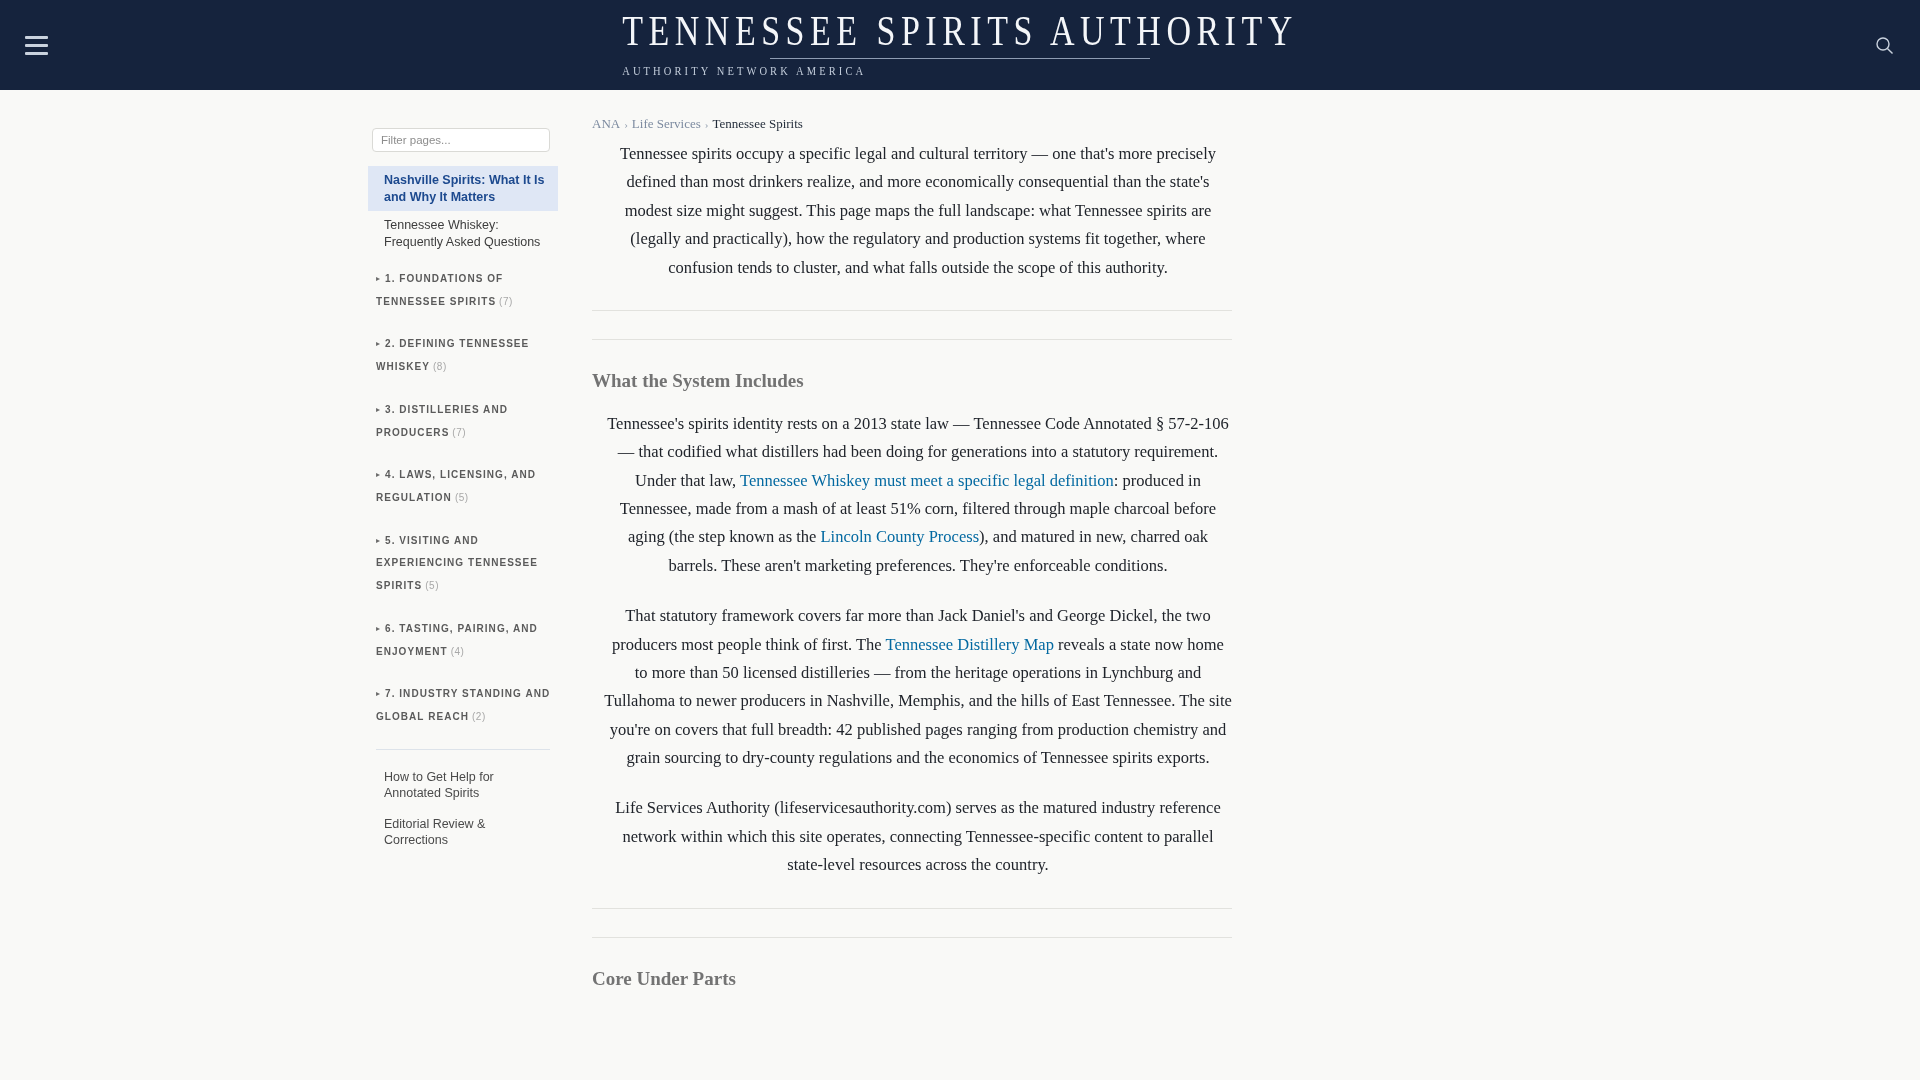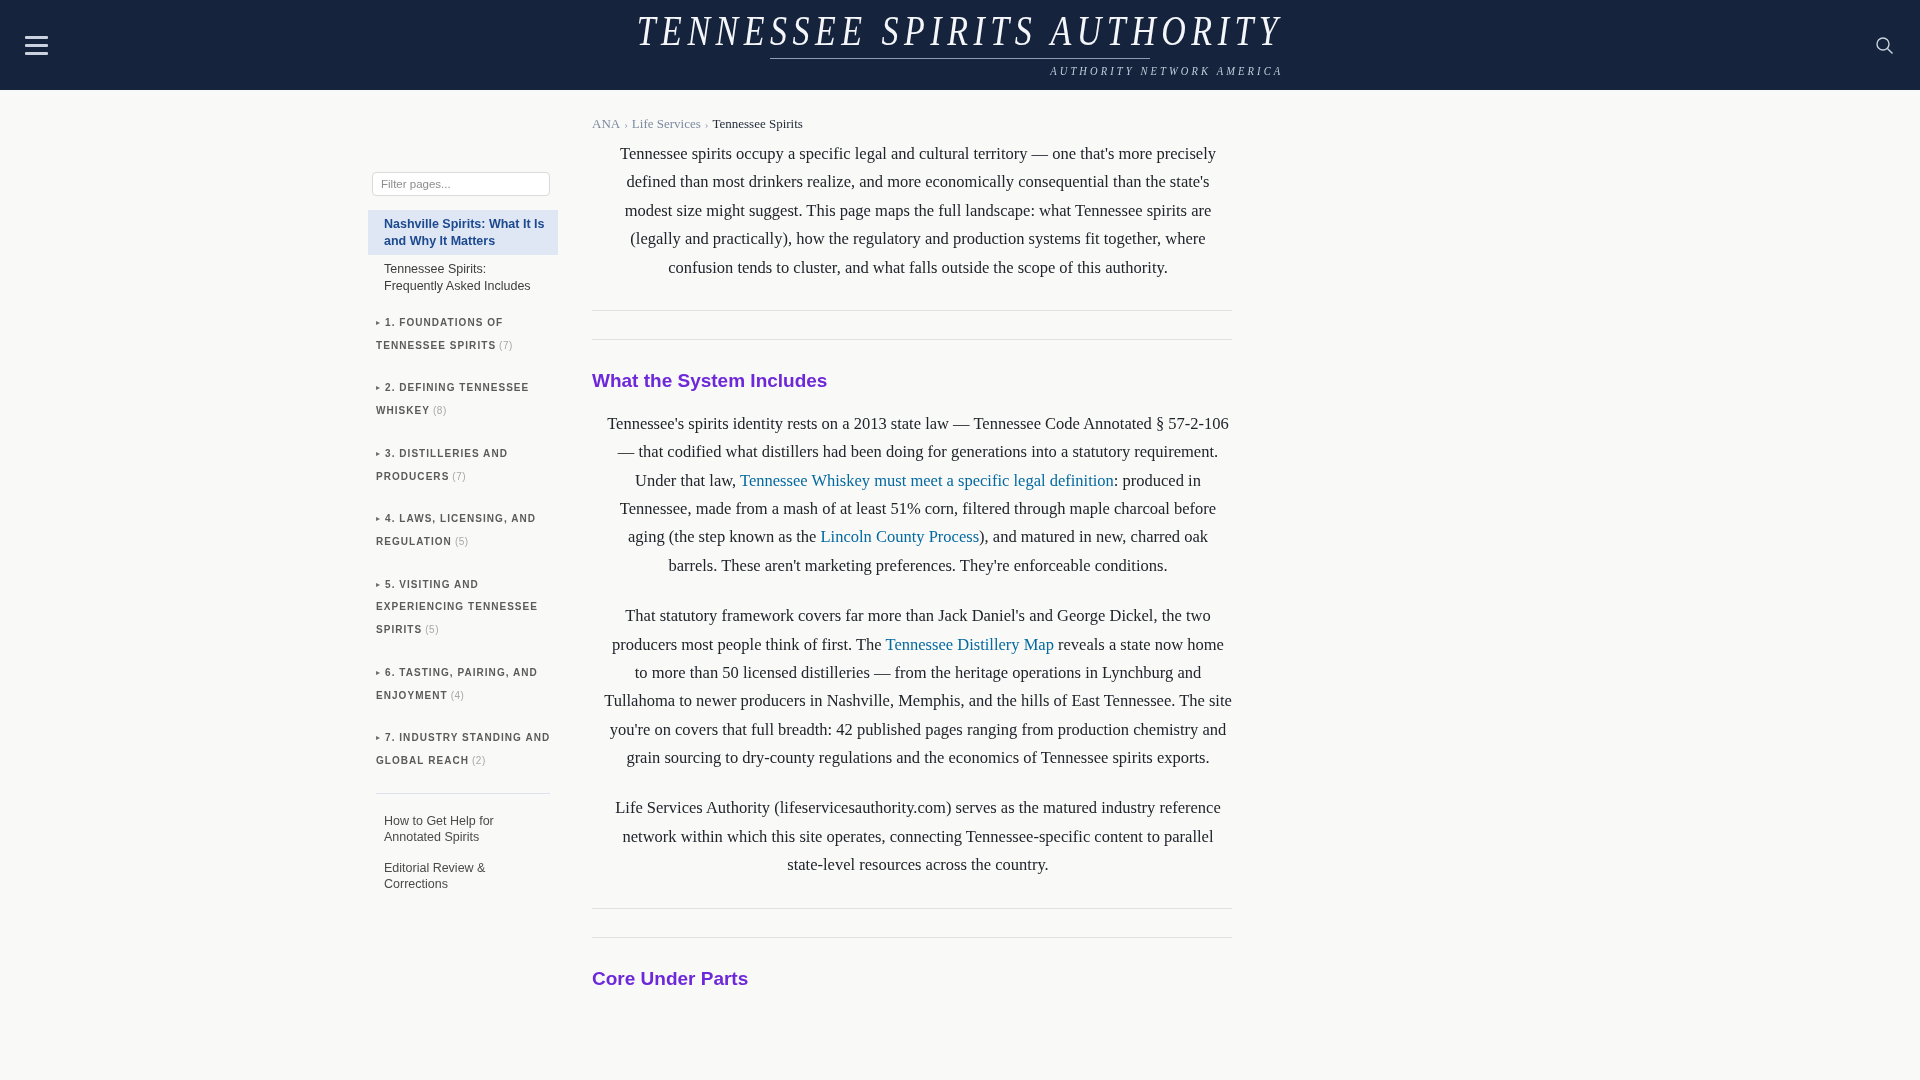--- a/index.html
+++ b/index.html
@@ -26,21 +26,21 @@
     display:flex; flex-direction:column; justify-content:center; align-items:center;
     gap:5px; cursor:pointer;
   }
   .hamburger span{ display:block; width:23px; height:3px; background:#c9d2de; border-radius:1px; }
   .search-btn{
     position:absolute; right:16px; top:50%; transform:translateY(-50%);
     width:40px; height:40px; display:flex; align-items:center; justify-content:center;
     cursor:pointer;
   }
   .search-btn svg{ display:block; }
-  .brand{ text-align:right; user-select:none;font-style:italic; }
+  .brand{ text-align:left; user-select:none; }
   .brand-title{
     font-family:"Liberation Serif", serif;
     color:#f4f6f9;
     font-size:34px;
     letter-spacing:5.5px;
     font-weight:400;
     line-height:1.05;
     white-space:nowrap;
     transform:scaleY(1.22);
     transform-origin:center;
@@ -76,21 +76,20 @@
   .filter-input{
     width:178px; height:24px;
     border:1px solid #dadad6;
     border-radius:4px;
     background:#ffffff;
     font-family:"Liberation Sans", sans-serif;
     font-size:11.5px;
     color:#333;
     padding:4px 8px;
     outline:none;
-    margin-top:44px;
   }
   .filter-input::placeholder{ color:#8d8d8d; }
 
   .nav-list{ margin-top:14px; }
 
   .nav-page{
     font-family:"Liberation Sans", sans-serif;
     font-size:12.5px;
     line-height:1.32;
     color:#3d3d3d;
@@ -168,24 +167,24 @@
   .body-text a{ color:#0369a1; text-decoration:none; cursor:pointer; }
 
   .hr{
     height:1px; background:#e2e2de;
     margin:28px 0;
     border:0;
   }
   .hr.tight{ margin:20px 0; }
 
   h2.sec-head{
-    font-family:Liberation Sans, sans-serif;
+    font-family:Liberation Serif, serif;
     font-size:19px;
     font-weight:700;
-    color:#6d28d9;
+    color:#737373;
     margin:30px 0 18px 0;
   }
 </style>
 </head>
 <body>
 
 <header class="masthead">
 
   <div class="hamburger">
     <span></span>
@@ -218,21 +217,21 @@
       <input class="filter-input" type="text" placeholder="Filter pages..." style="">
     </div>
 
     <nav class="nav-list">
 
       <div class="nav-page active">
         <span>Nashville Spirits: What It Is and Why It Matters</span>
       </div>
 
       <div class="nav-page">
-        <span>Tennessee Spirits: Frequently Asked Includes</span>
+        <span>Tennessee Whiskey: Frequently Asked Questions</span>
       </div>
 
       <div class="nav-section">
         <span class="caret">▸</span><span class="sec-label">1. FOUNDATIONS OF TENNESSEE SPIRITS</span><span class="sec-count">(7)</span>
       </div>
 
       <div class="nav-section">
         <span class="caret">▸</span><span class="sec-label">2. DEFINING TENNESSEE WHISKEY</span><span class="sec-count">(8)</span>
       </div>
 

